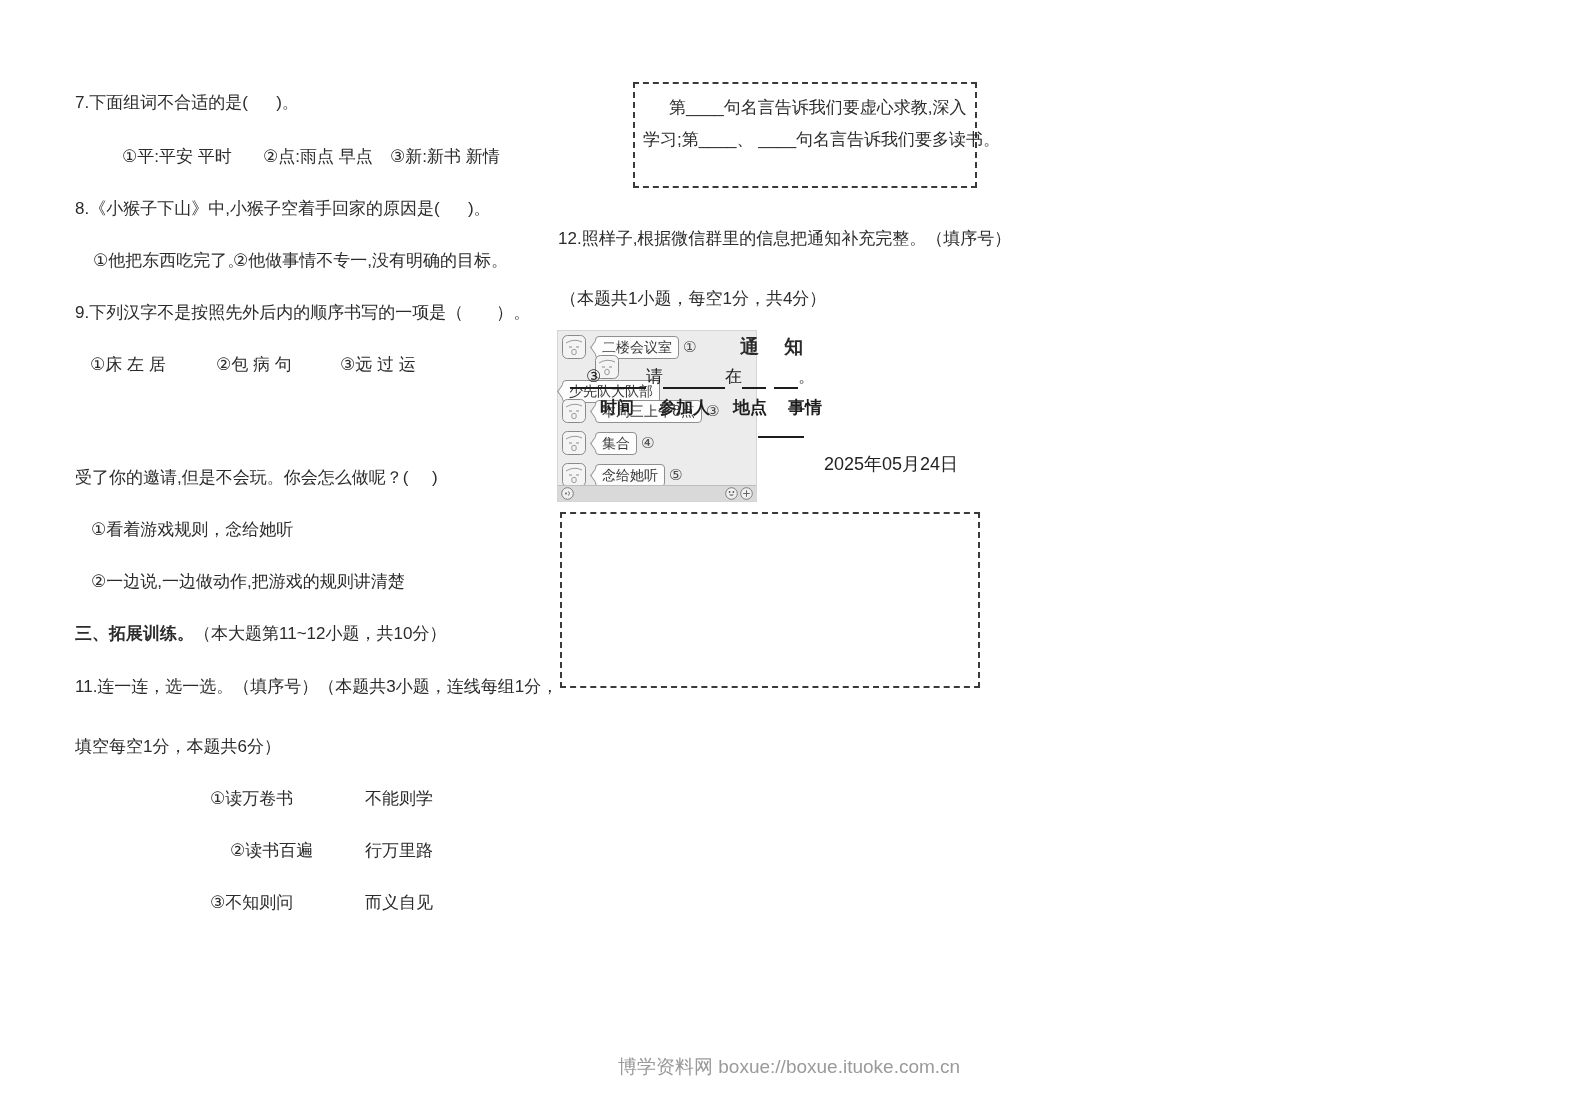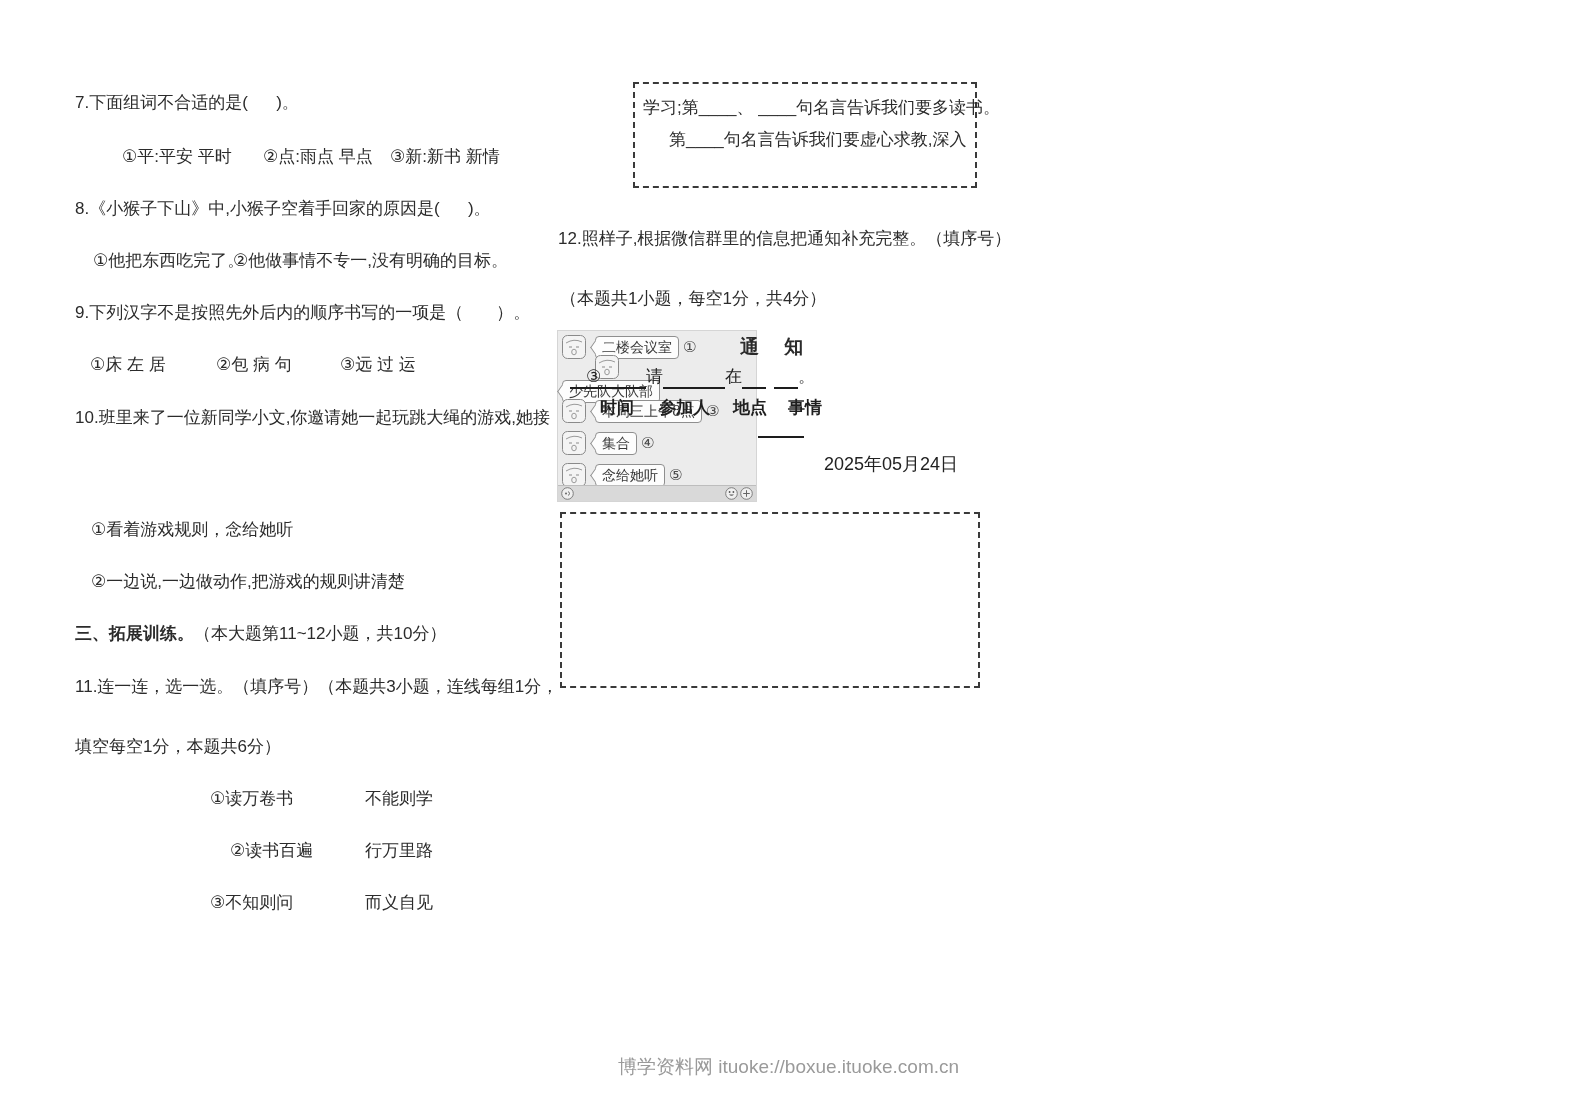--- a/index.html
+++ b/index.html
@@ -145,39 +145,39 @@
 
   <div class="tline" style="left:75px; top:198px;">8.《小猴子下山》中,小猴子空着手回家的原因是(      )。</div>
   <div class="tline" style="left:93px; top:250px;">①他把东西吃完了。</div>
   <div class="tline" style="left:233px; top:250px;">②他做事情不专一,没有明确的目标。</div>
 
   <div class="tline" style="left:75px; top:302px;">9.下列汉字不是按照先外后内的顺序书写的一项是（       ）。</div>
   <div class="tline" style="left:90px; top:354px;">①床 左 居</div>
   <div class="tline" style="left:216px; top:354px;">②包 病 句</div>
   <div class="tline" style="left:340px; top:354px;">③远 过 运</div>
 
-  <div class="tline" style="left:75px; top:407px;">10.班里来了一位新同学小文,你邀请她一起玩跳大绳的游戏,她接</div>
+  <div class="tline" style="left:75px; top:467px;">受了你的邀请,但是不会玩。你会怎么做呢？(     )</div>
   <div class="tline" style="left:91px; top:519px;">①看着游戏规则，念给她听</div>
   <div class="tline" style="left:91px; top:571px;">②一边说,一边做动作,把游戏的规则讲清楚</div>
 
   <div class="tline" style="left:75px; top:623px;"><span class="bold">三、拓展训练。</span><span>（本大题第11~12小题，共10分）</span></div>
 
   <div class="tline" style="left:75px; top:676px;">11.连一连，选一选。（填序号）（本题共3小题，连线每组1分，</div>
   <div class="tline" style="left:75px; top:736px;">填空每空1分，本题共6分）</div>
 
   <div class="tline" style="left:210px; top:788px;">①读万卷书</div>
   <div class="tline" style="left:365px; top:788px;">不能则学</div>
   <div class="tline" style="left:210px; top:840px;margin-left:20px;">②读书百遍</div>
   <div class="tline" style="left:365px; top:840px;">行万里路</div>
   <div class="tline" style="left:210px; top:892px;">③不知则问</div>
   <div class="tline" style="left:365px; top:892px;">而义自见</div>
 
   <div id="hint-box" class="dashed-box">
+    <div class="hline first">第____句名言告诉我们要虚心求教,深入</div>
     <div class="hline">学习;第____、 ____句名言告诉我们要多读书。</div>
-    <div class="hline first">第____句名言告诉我们要虚心求教,深入</div>
   </div>
 
   <div class="tline" style="left:558px; top:228px;">12.照样子,根据微信群里的信息把通知补充完整。（填序号）</div>
   <div class="tline" style="left:560px; top:288px;">（本题共1小题，每空1分，共4分）</div>
 
   <div id="chat">
     <div class="chat-row" style="top:4px;">
       <svg class="avatar" viewBox="0 0 24 24">
           <rect x="0.5" y="0.5" width="23" height="23" rx="5" fill="#f4f4f4" stroke="#8a8a8a"></rect>
           <path d="M4 8 Q12 3 20 7" fill="none" stroke="#9a9a9a"></path>
@@ -260,15 +260,15 @@
   </div>
   <div class="notice-label" id="label-time">时间</div>
   <div class="notice-label" id="label-people">参加人</div>
   <div class="notice-label" id="label-place">地点</div>
   <div class="notice-label" id="label-event">事情</div>
   <div id="sign-blank"></div>
   <div id="notice-date">2025年05月24日</div>
 
   <div id="answer-box" class="dashed-box"></div>
 
-  <div id="footer">博学资料网 ituoke://boxue.ituoke.com.cn</div>
+  <div id="footer">博学资料网 boxue://boxue.ituoke.com.cn</div>
 
 </div>
 
 </body></html>

